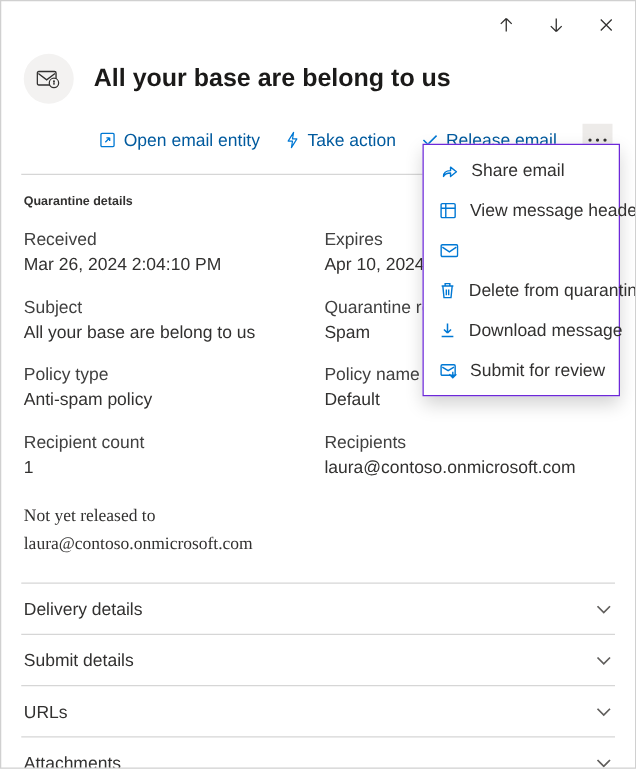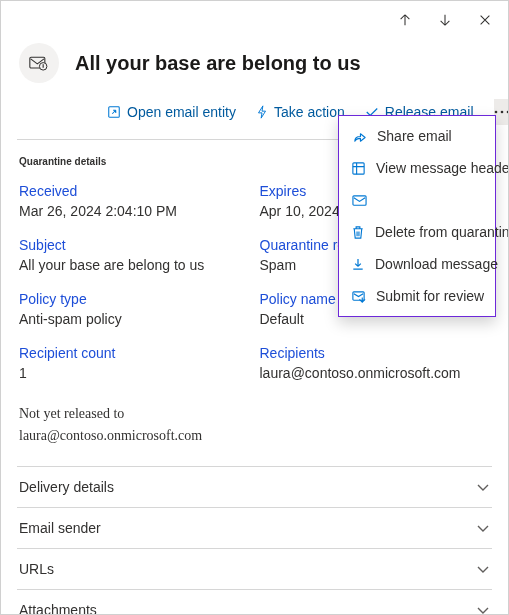--- a/index.html
+++ b/index.html
@@ -38,21 +38,21 @@
     display: flex; align-items: center; justify-content: center;
     flex-shrink: 0;
   }
   .avatar svg { width: 20px; height: 18px; }
   .title {
     font-size: 20px; font-weight: 700; color: #1b1a19;
   }
   .actions {
     display: flex;
     gap: 20px;
-    padding: 16px 18px 14px 106px;
+    padding: 16px 18px 14px 78px;
     align-items: center;
     font-size: 14px;
   }
   .action-link {
     display: inline-flex; align-items: center; gap: 6px;
     color: #005a9e; cursor: pointer;
     white-space: nowrap;
   }
   .action-link svg { flex-shrink: 0; }
   .more-btn {
@@ -69,21 +69,21 @@
     font-size: 10px; font-weight: 700;
     padding: 16px 18px 12px 18px;
   }
   .grid {
     display: grid;
     grid-template-columns: 1fr 1fr;
     column-gap: 10px;
     row-gap: 18px;
     padding: 4px 18px 0 18px;
   }
-  .field-label { color: #1d4ed8; font-size: 14px; }
+  .field-label { color: #404040; font-size: 14px; }
   .field-value { color: #323130; font-size: 14px; margin-top: 4px; }
   .notyet {
     padding: 22px 18px 18px 18px;
     font-size: 14px;
     line-height: 1.6;
     font-family: Liberation Serif, serif;
   }
   .accordion {
     border-top: 1px solid #d6d6d6;
     margin: 0 16px;
@@ -221,21 +221,21 @@
   <div>laura@contoso.onmicrosoft.com</div>
 </div>
 
 <div class="accordion">
   <span>Delivery details</span>
   <span class="chev"><svg width="14" height="10" viewBox="0 0 14 10" fill="none">
         <path d="M2 3l5 5 5-5" stroke-width="1.4"></path>
       </svg></span>
 </div>
 <div class="accordion">
-  <span>Email sender</span>
+  <span>Submit details</span>
   <span class="chev"><svg width="14" height="10" viewBox="0 0 14 10" fill="none">
         <path d="M2 3l5 5 5-5" stroke-width="1.4"></path>
       </svg></span>
 </div>
 <div class="accordion">
   <span>URLs</span>
   <span class="chev"><svg width="14" height="10" viewBox="0 0 14 10" fill="none">
         <path d="M2 3l5 5 5-5" stroke-width="1.4"></path>
       </svg></span>
 </div>

